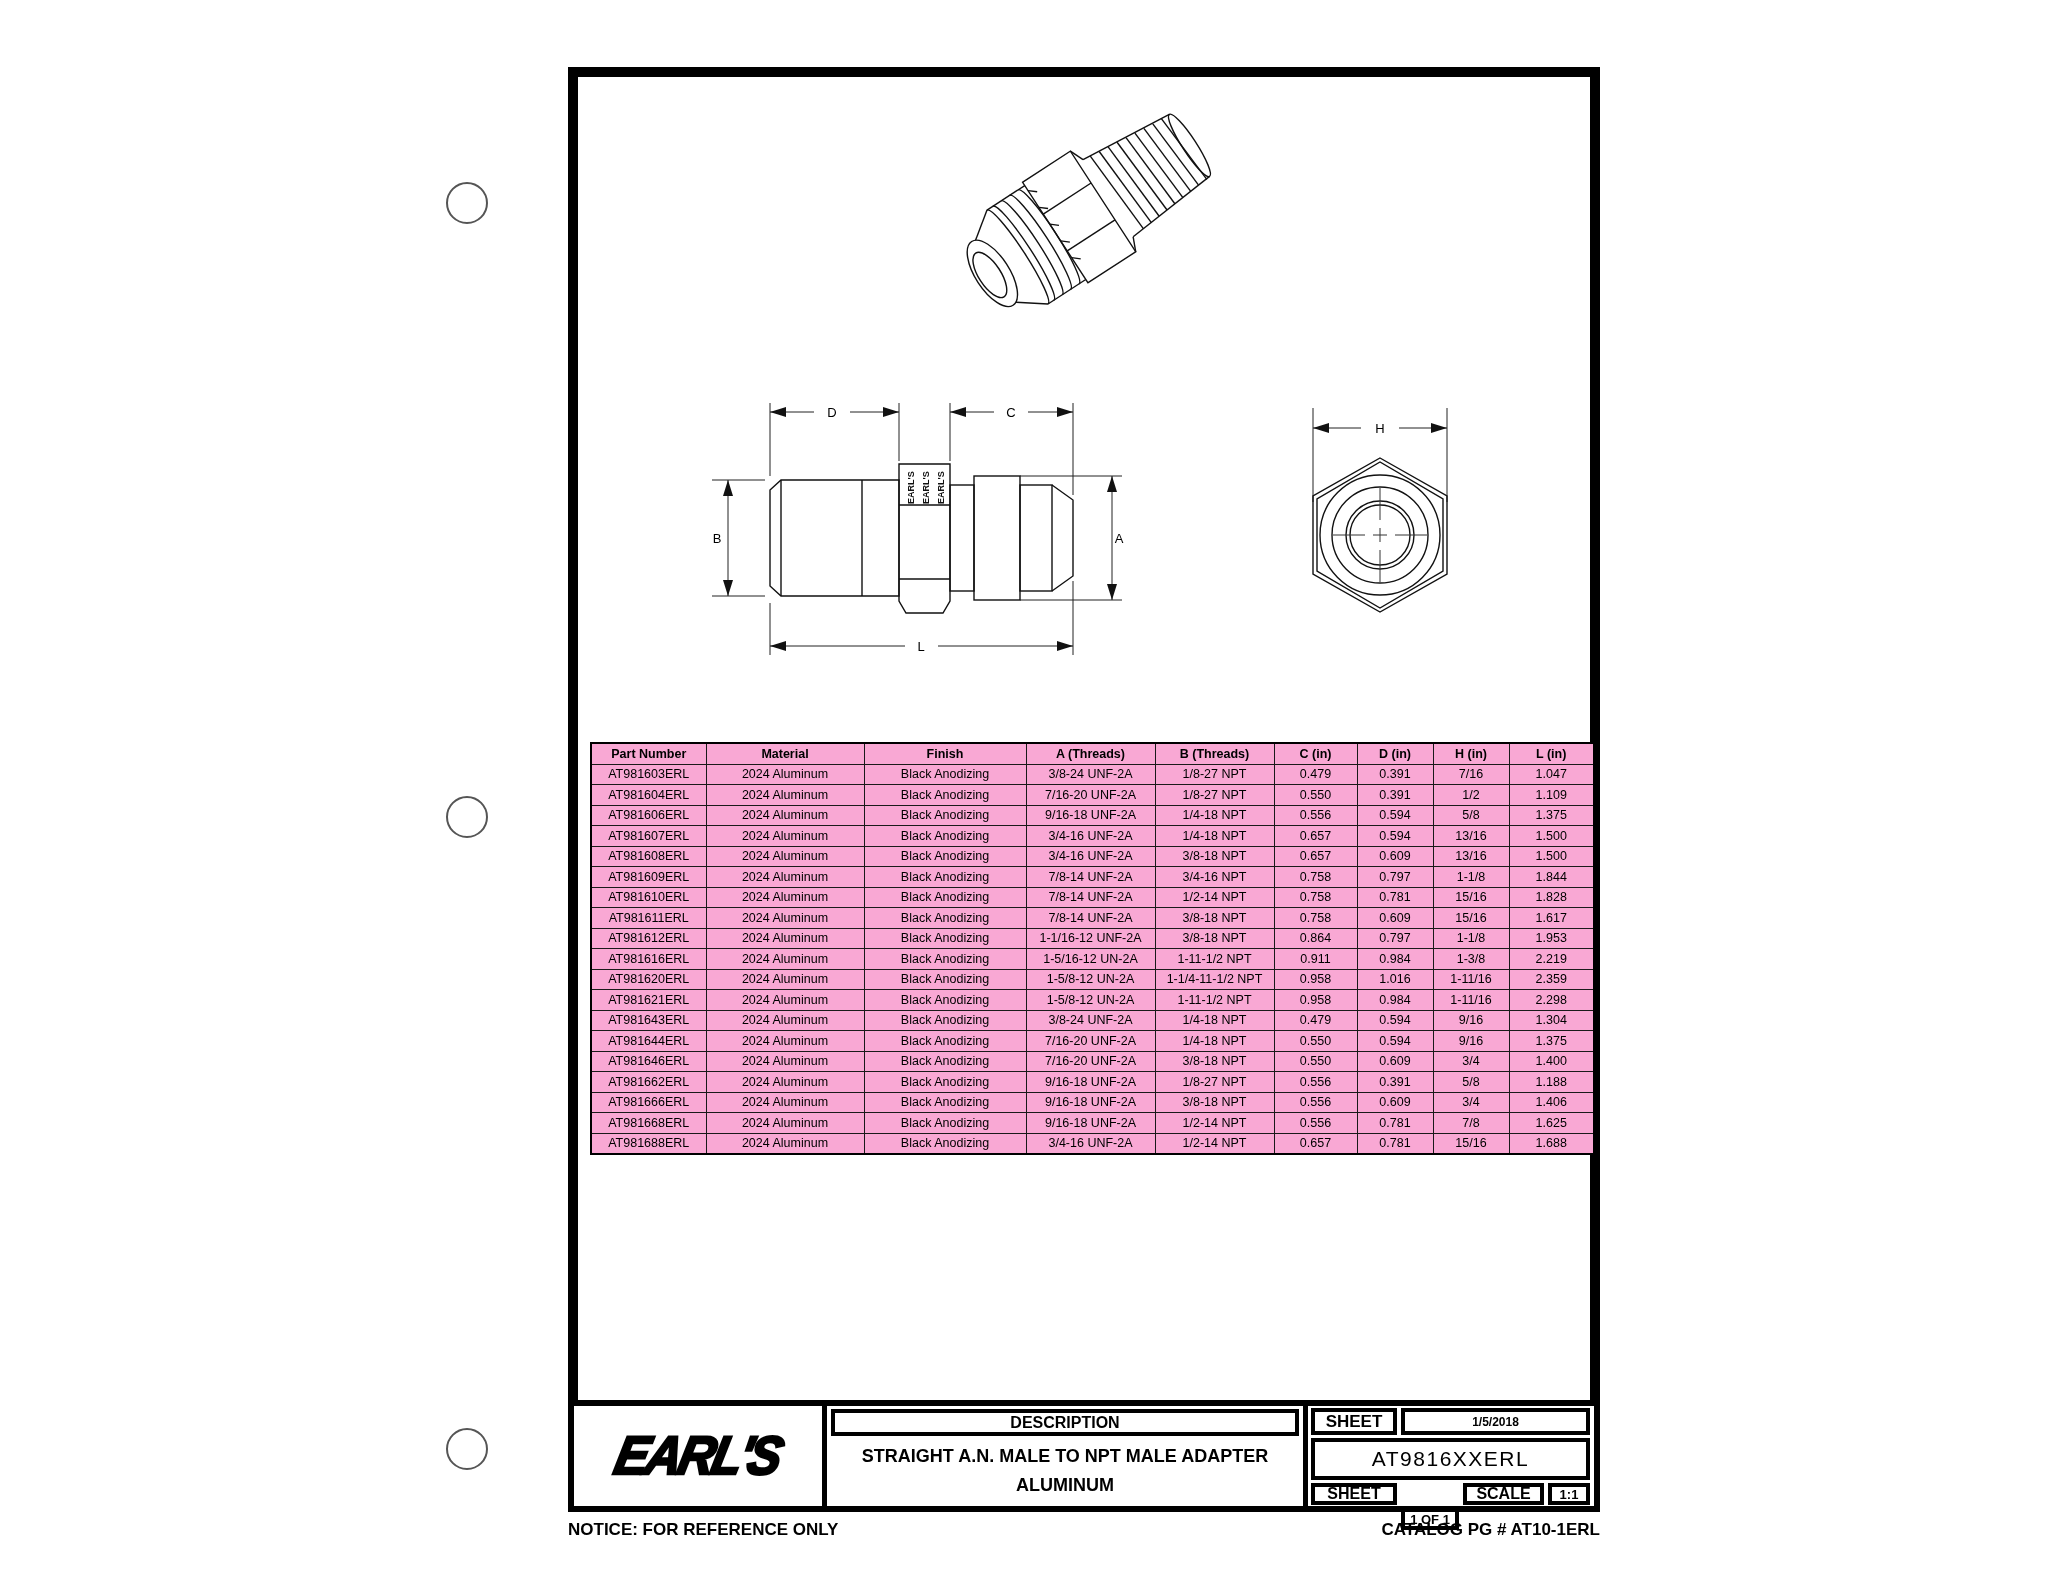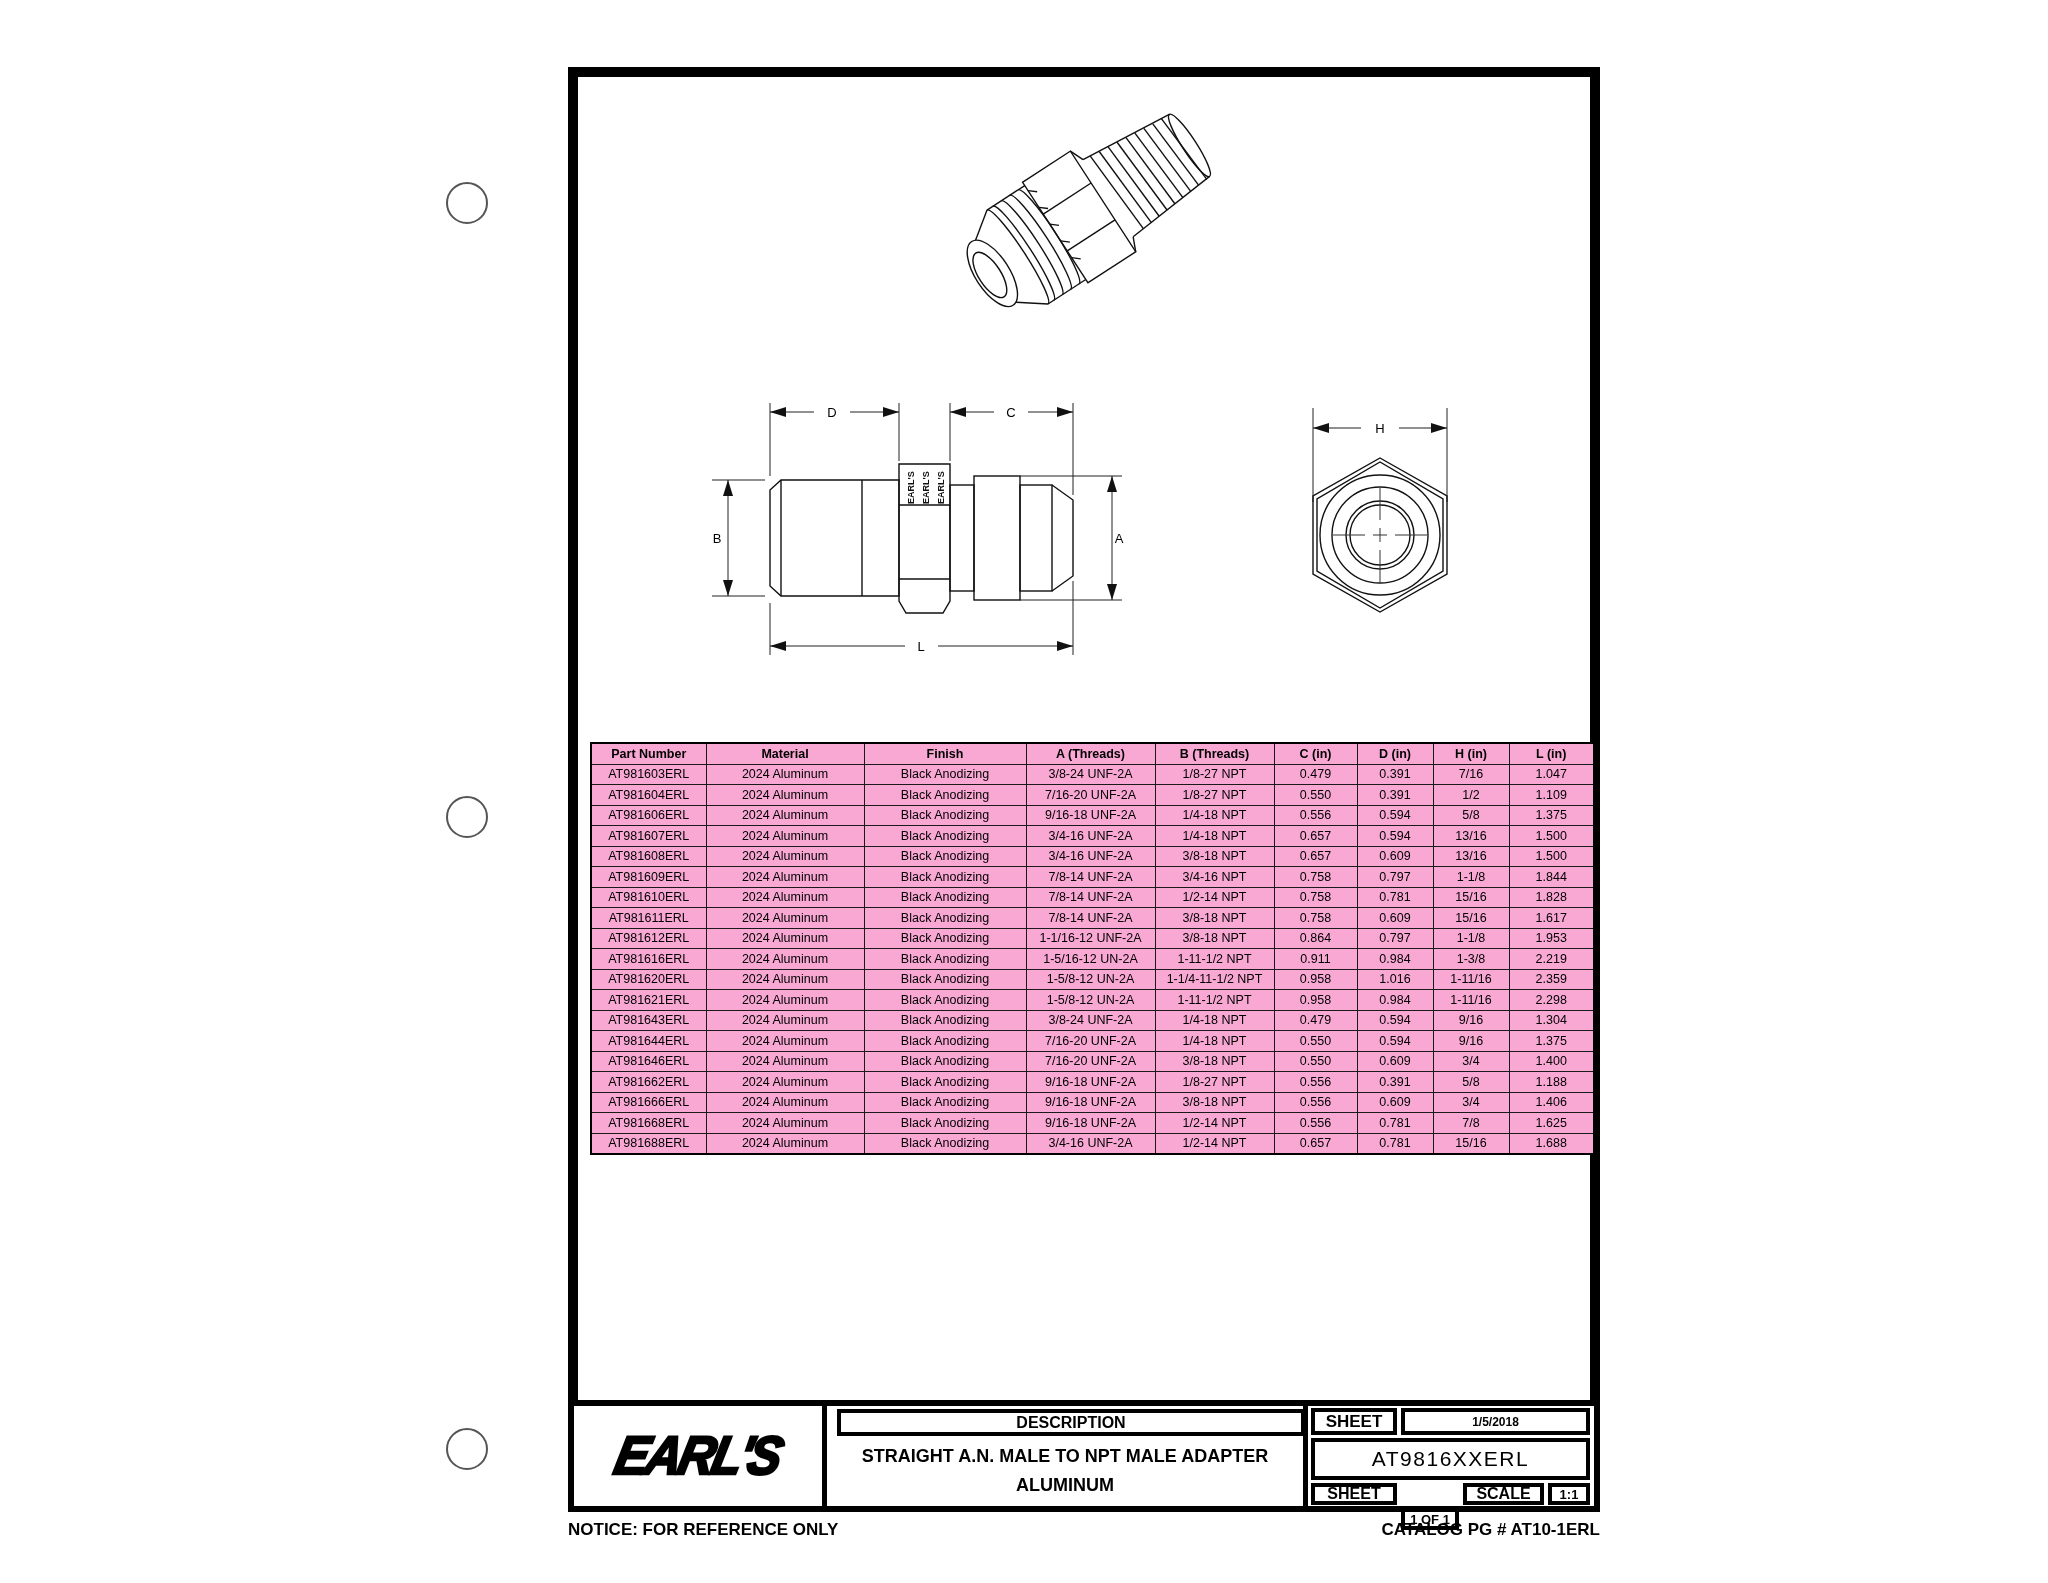--- a/index.html
+++ b/index.html
@@ -29,21 +29,21 @@
   .title-block{position:absolute;left:568px;top:1400px;width:1032px;height:112px;
                border:6px solid #000;box-sizing:border-box;background:#fff;}
   .tb-box{position:absolute;border:4px solid #000;box-sizing:border-box;background:#fff;
           display:flex;align-items:center;justify-content:center;}
   .logo-cell{position:absolute;left:0;top:0;width:248px;height:100px;
              display:flex;align-items:center;justify-content:center;}
   .earls-logo{font-size:50px;font-weight:bold;font-style:italic;letter-spacing:-3px;
               transform:skewX(-12deg) scaleY(1.08);-webkit-text-stroke:2.5px #000;}
   .desc-col{position:absolute;left:248px;top:0;width:486px;height:100px;
             border-left:5px solid #000;border-right:5px solid #000;box-sizing:border-box;}
-  .desc-header{left:10px;top:3px;width:468px;height:27px;font-size:16px;font-weight:bold;}
+  .desc-header{left:4px;top:3px;width:468px;height:27px;font-size:16px;font-weight:bold;}
   .desc-lines{position:absolute;left:0;top:32px;width:476px;height:66px;display:flex;
               flex-direction:column;align-items:center;justify-content:space-evenly;}
   .desc-line{font-size:18px;font-weight:bold;white-space:nowrap;}
   .right-col{position:absolute;left:734px;top:0;width:286px;height:100px;}
   .date-label{left:3px;top:2px;width:86px;height:27px;font-size:17px;font-weight:bold;}
   .date-value{left:93px;top:2px;width:189px;height:27px;font-size:12px;font-weight:bold;}
   .pn-box{left:3px;top:32px;width:279px;height:42px;font-size:21px;letter-spacing:1.5px;}
   .sheet-label{left:3px;top:77px;width:86px;height:22px;font-size:16px;font-weight:bold;}
   .sheet-value{left:93px;top:77px;width:58px;height:22px;font-size:13px;font-weight:bold;margin-top:25px;}
   .scale-label{left:155px;top:77px;width:81px;height:22px;font-size:16px;font-weight:bold;}

